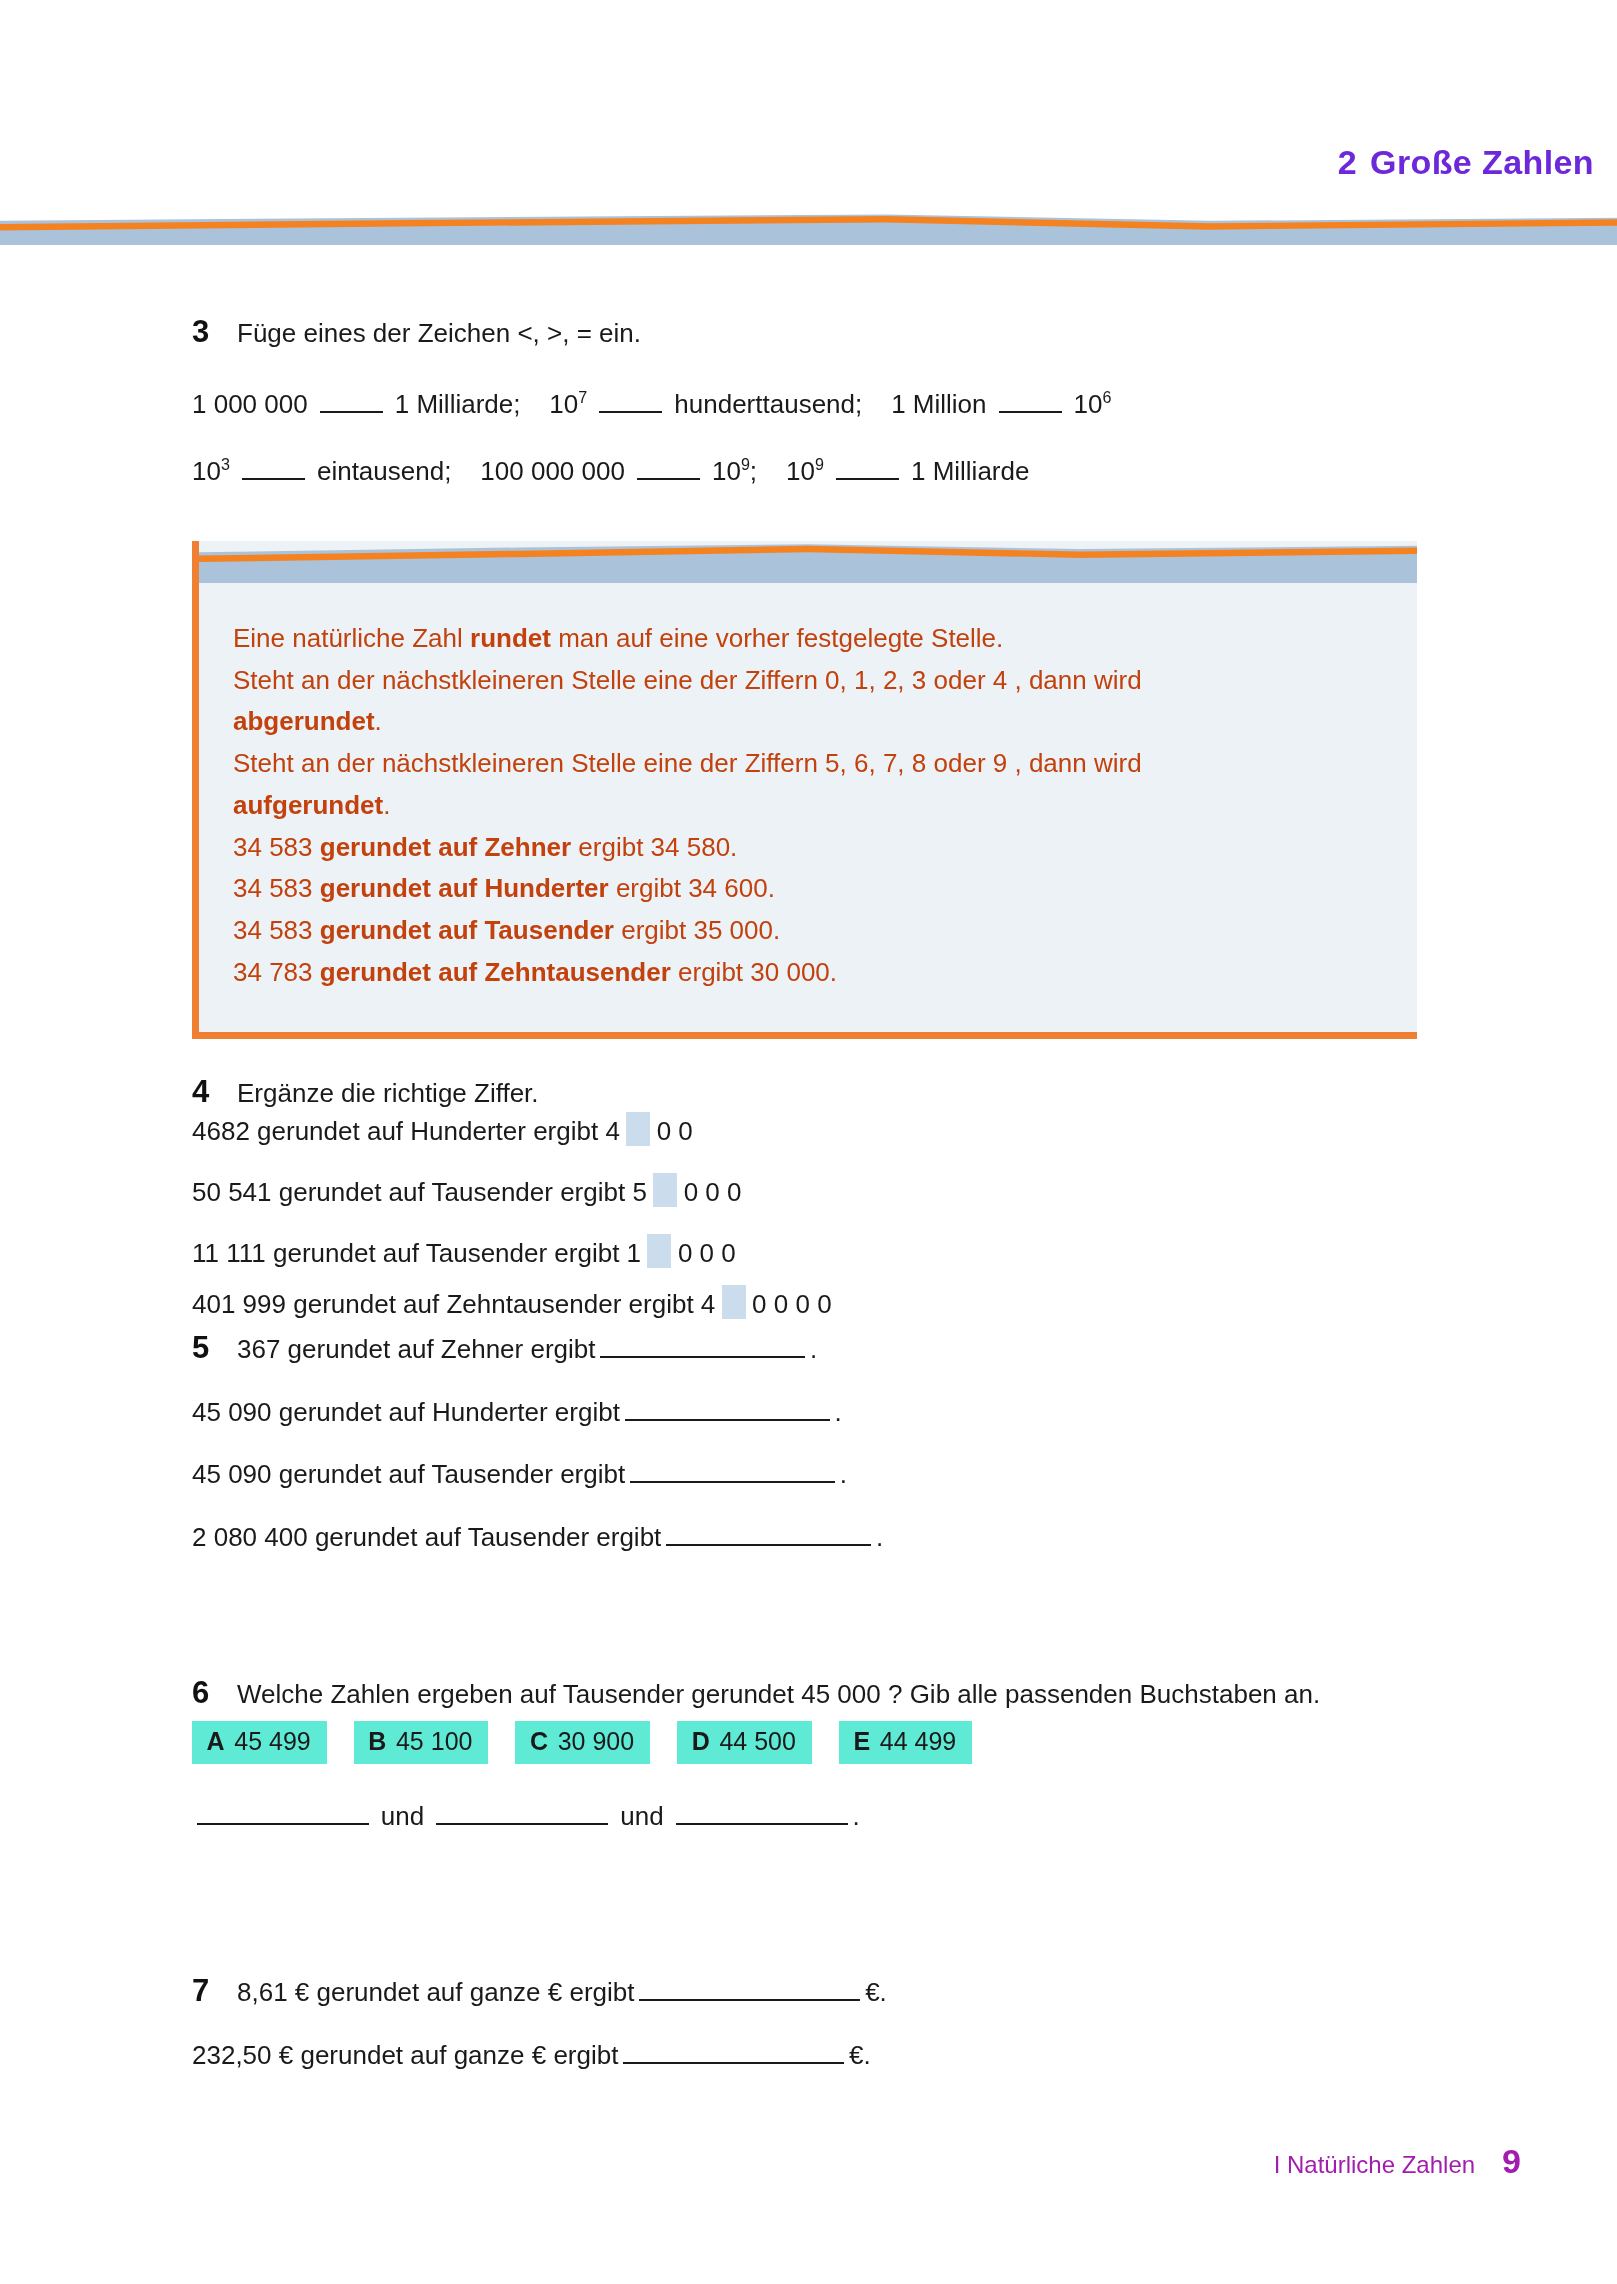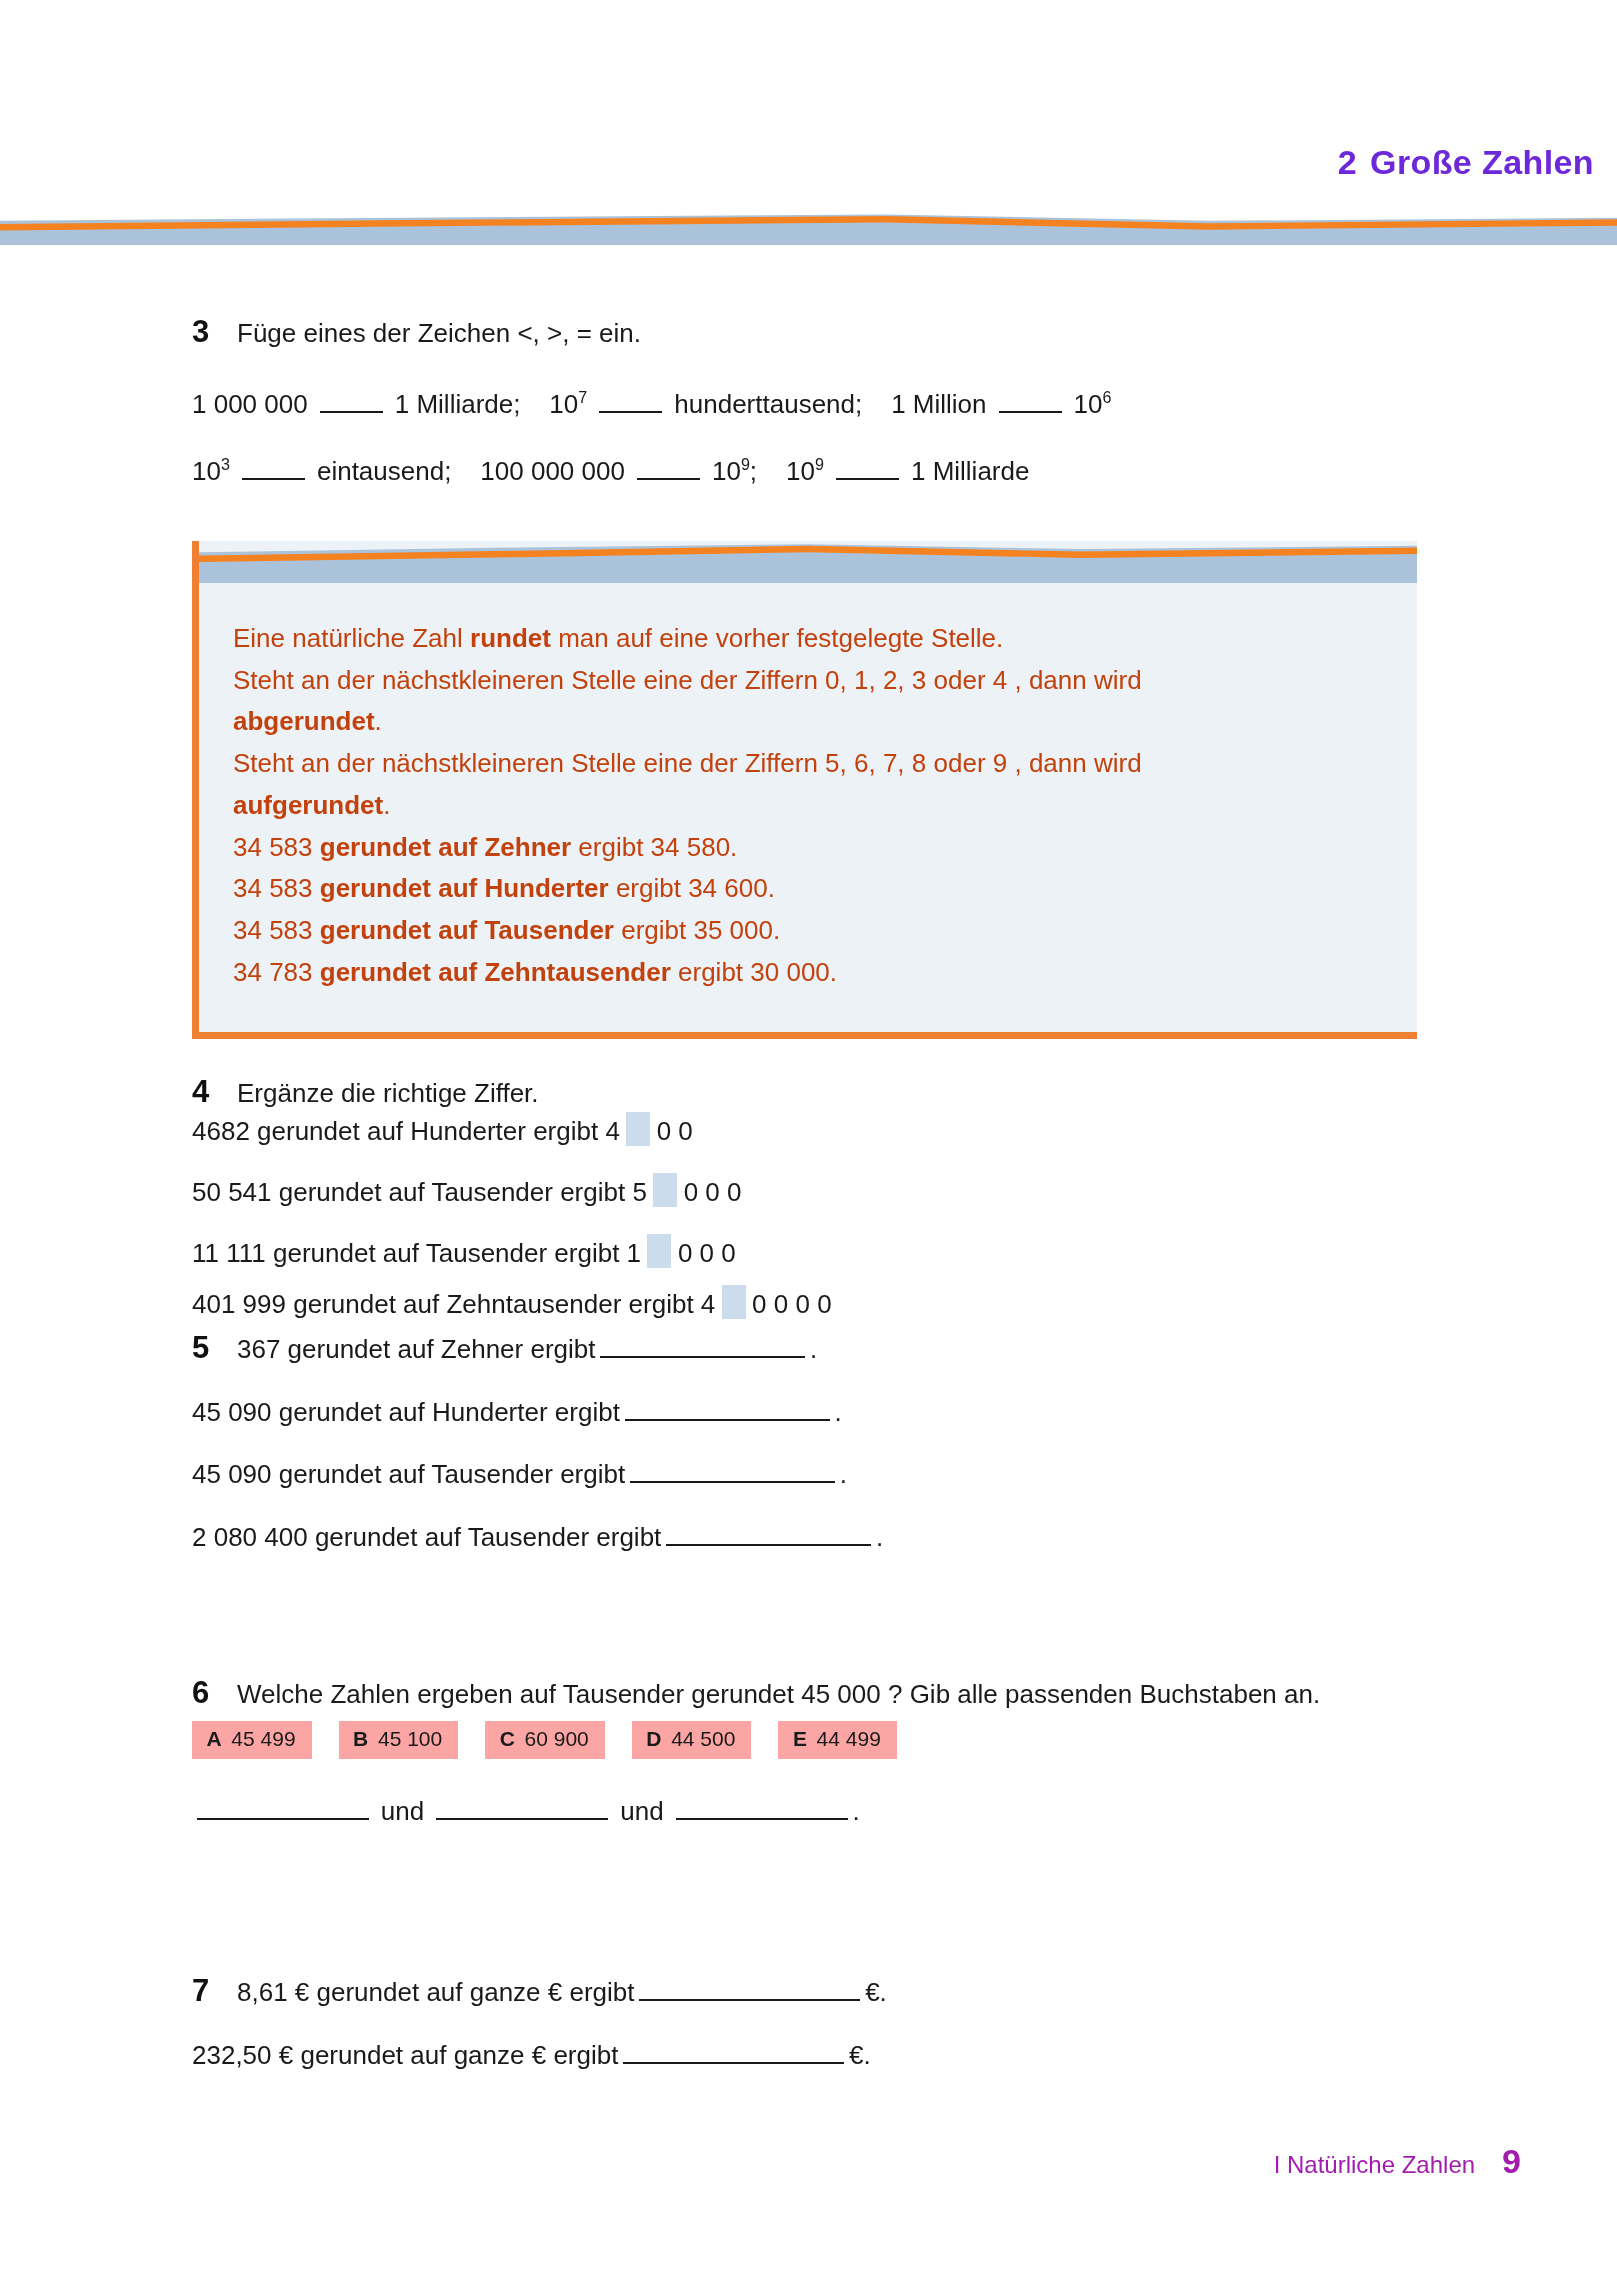--- a/index.html
+++ b/index.html
@@ -123,23 +123,23 @@
     margin: 0 6.4px;
   }
 
   
   .options {
     display: flex;
     gap: 27px;
     margin-top: 9.7px;
   }
   .opt {
-    background: #fca5a5;
+    background: #5eead4;
     padding: 6.4px 16px 8px 14.5px;
-    font-size: 21px;
+    font-size: 25px;
     white-space: nowrap;
   }
   .opt .letter {
     font-weight: bold;
     margin-right: 9.7px;
   }
 
   
   .footer {
     position: absolute;
@@ -271,21 +271,21 @@
       </div>
 
       <div class="options">
         <div class="opt">
           <span class="letter">A</span><span>45 499</span>
         </div>
         <div class="opt">
           <span class="letter">B</span><span>45 100</span>
         </div>
         <div class="opt">
-          <span class="letter">C</span><span>60 900</span>
+          <span class="letter">C</span><span>30 900</span>
         </div>
         <div class="opt">
           <span class="letter">D</span><span>44 500</span>
         </div>
         <div class="opt">
           <span class="letter">E</span><span>44 499</span>
         </div>
       </div>
 
       <div class="ex-line" style="margin-top:35px;">

